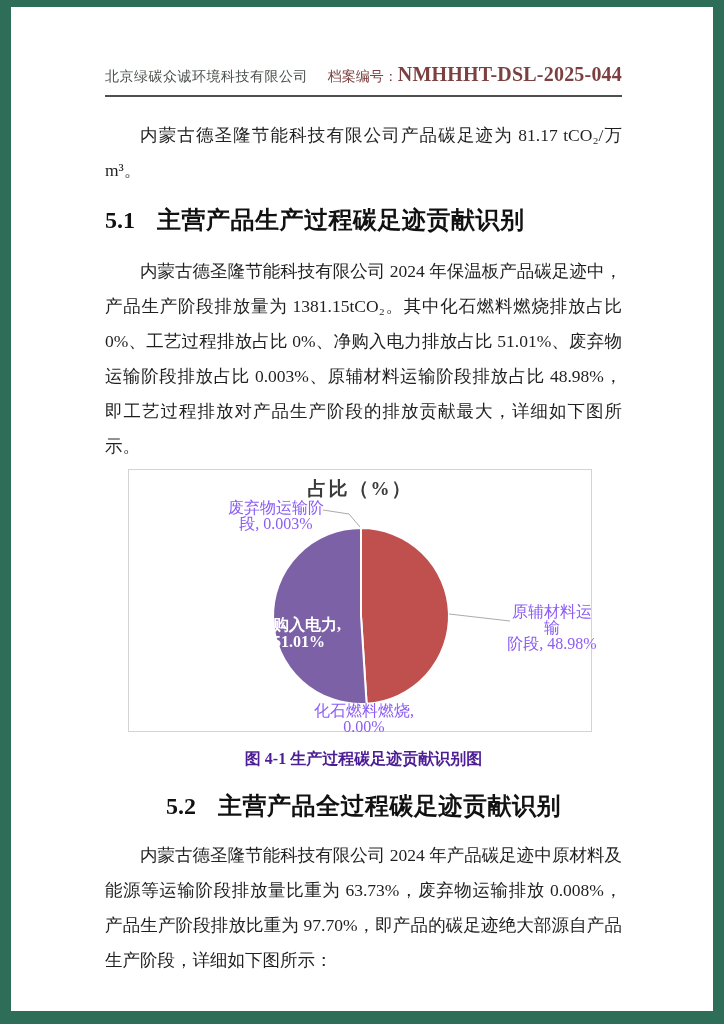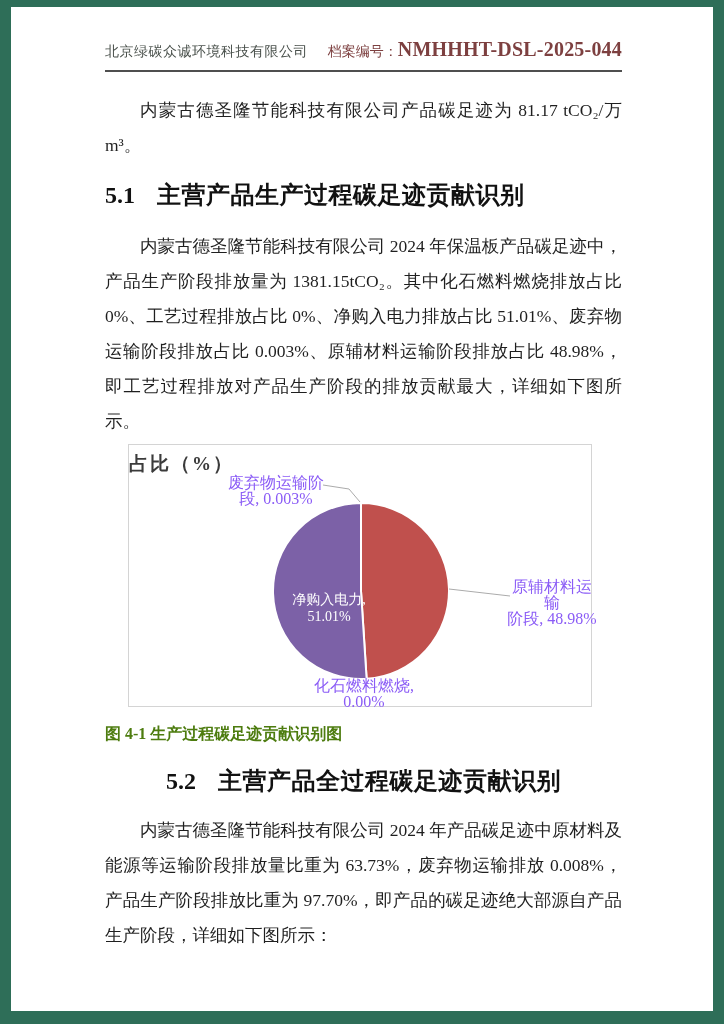--- a/index.html
+++ b/index.html
@@ -15,21 +15,21 @@
     top:7px;left:11px;right:11px;bottom:13px;
     background:#ffffff;
   }
   .content{
     position:absolute;
     left:94px;right:91px;top:0;
     color:#212121;
   }
   
   .header{
-    margin-top:31px;
+    margin-top:56px;
     padding-bottom:9px;
     border-bottom:2px solid #4f4f4f;
     display:flex;
     justify-content:space-between;
     align-items:baseline;
   }
   .company{
     font-size:14px;
     color:#49504b;
     letter-spacing:.5px;
@@ -70,44 +70,45 @@
     margin-top:5px;
     margin-left:23px;
     width:464px;height:263px;
     border:1px solid #d4d4d4;
     background:#fff;
     box-sizing:border-box;
   }
   .chart-title{
     position:absolute;
     top:6px;left:0;right:0;
+    text-align:center;
     font-size:19px;
     font-weight:bold;
     letter-spacing:2px;
     color:#3b3b3b;
   }
   .chart-box svg{position:absolute;top:0;left:0;}
   .pie-label{
     position:absolute;
     font-size:16px;
     line-height:16px;
     color:#8b5cf6;
     text-align:center;
   }
   .lbl-waste{left:92px;top:30px;width:110px;}
-  .lbl-power{left:152px;top:146px;width:96px;color:#ffffff;font-size:14px;line-height:17px;}
+  .lbl-power{left:122px;top:146px;width:96px;color:#ffffff;font-size:16px;line-height:17px;font-weight:bold;}
   .lbl-material{left:377px;top:134px;width:92px;}
   .lbl-fossil{left:181px;top:233px;width:108px;}
   
   .caption{
     margin-top:17px;
-    text-align:left;
+    text-align:center;
     font-size:16px;
     font-weight:600;
-    color:#4d7c0f;
+    color:#4c1d95;
   }
   .pageno{
     margin-top:74px;
     text-align:center;
     font-size:14px;
     color:#333;
   }
 </style>
 </head>
 <body>

